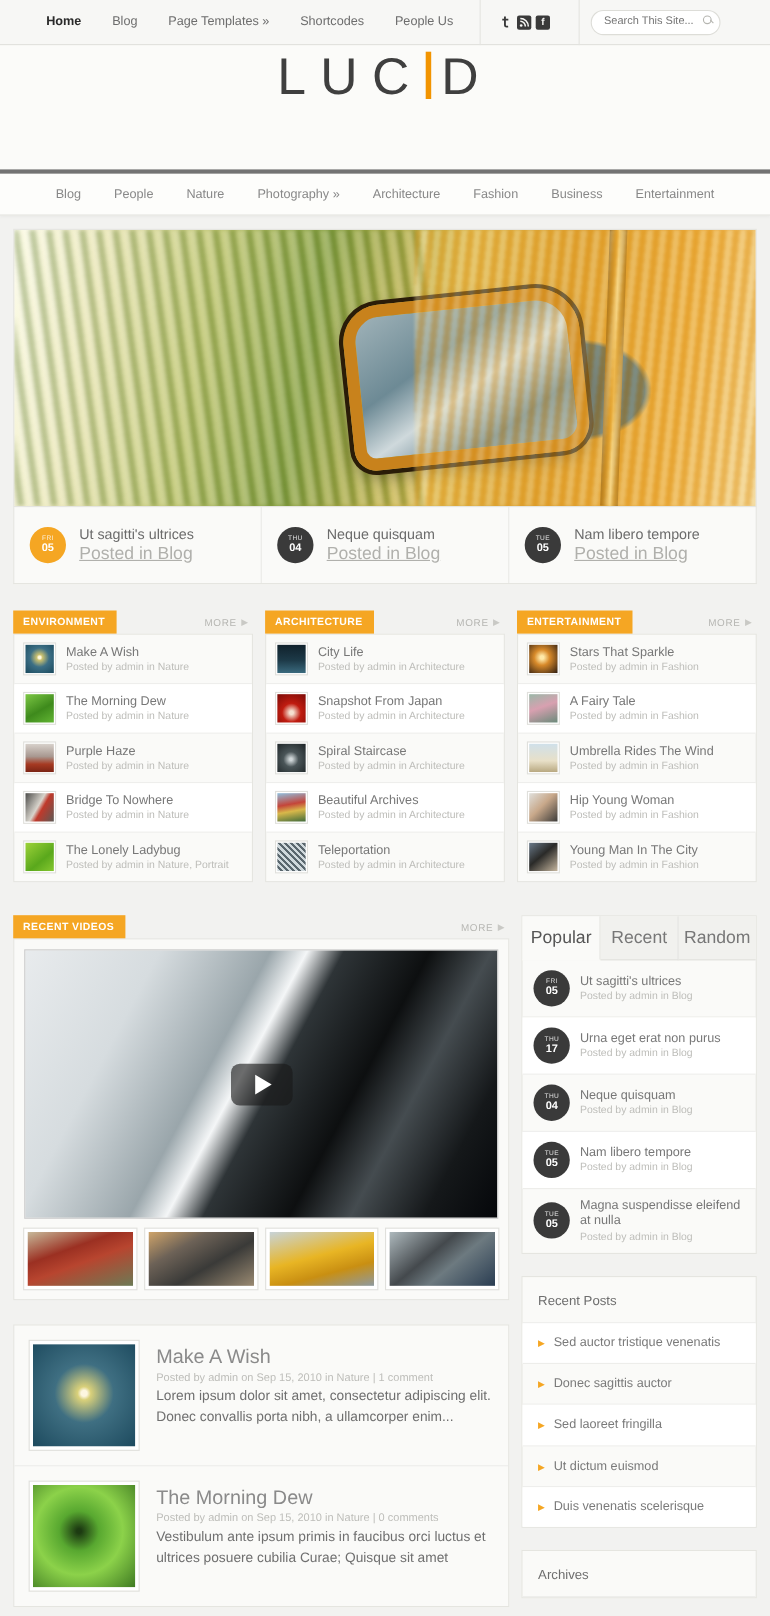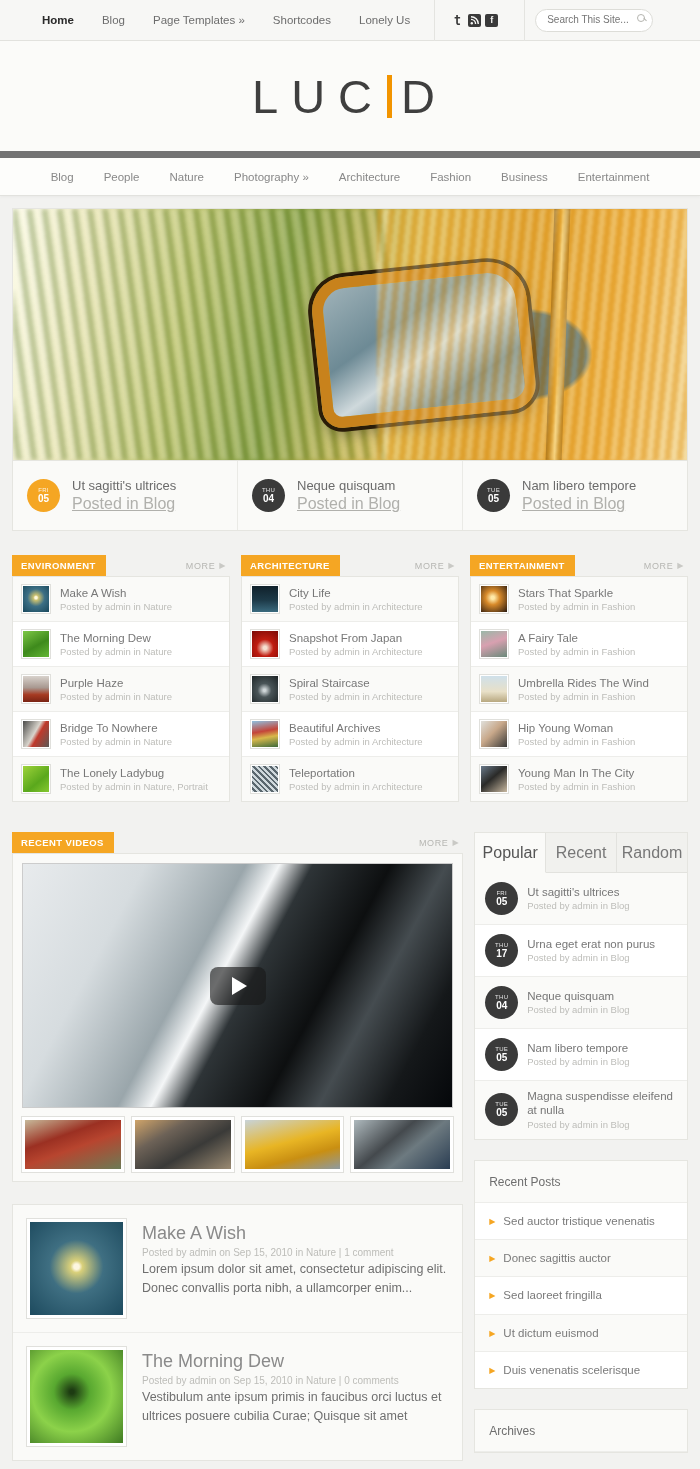--- a/index.html
+++ b/index.html
@@ -68,22 +68,22 @@
   .search-icon::after {
     content: ""; position: absolute;
     width: 4px; height: 1.3px; background: #b5b5b0;
     transform: rotate(45deg); right: -3px; bottom: 0px;
   }
 
   
   .logo-band {
     background: #fbfbf9;
     height: 117px;
-    display: flex; align-items: center; justify-content: center;
-    border-bottom: 7px solid #737373;
+    display: flex; align-items: flex-start; justify-content: center;
+    border-bottom: 4px solid #737373;
   }
   .logo {
     font-size: 47px;
     letter-spacing: 13px;
     color: #3f3f3f;
     font-family: "Liberation Sans", sans-serif;
     font-weight: 300;
     display: flex; align-items: center;
   }
   .logo .bar {
@@ -331,21 +331,21 @@
 </style>
 </head>
 <body>
 
 <div class="topbar">
   <nav class="topnav">
     <a class="active">Home</a>
     <a>Blog</a>
     <a>Page Templates »</a>
     <a>Shortcodes</a>
-    <a>Lonely Us</a>
+    <a>People Us</a>
   </nav>
   <div class="topnav-sep"></div>
   <div class="social">
     <span class="sicon">
       <svg width="12" height="12" viewBox="0 0 12 12">
           <path d="M4.2 1v2H2.6v1.6h1.6v4.1c0 1.5 1 2.3 2.4 2.3.6 0 1.1-.1 1.5-.3l-.3-1.4c-.3.1-.6.2-.9.2-.6 0-1-.3-1-1.1V4.6h2.2V3H5.9V1z" fill="#3a3a3a"></path>
         </svg>
     </span>
     <span class="sicon box">
       <svg width="9" height="9" viewBox="0 0 9 9">

